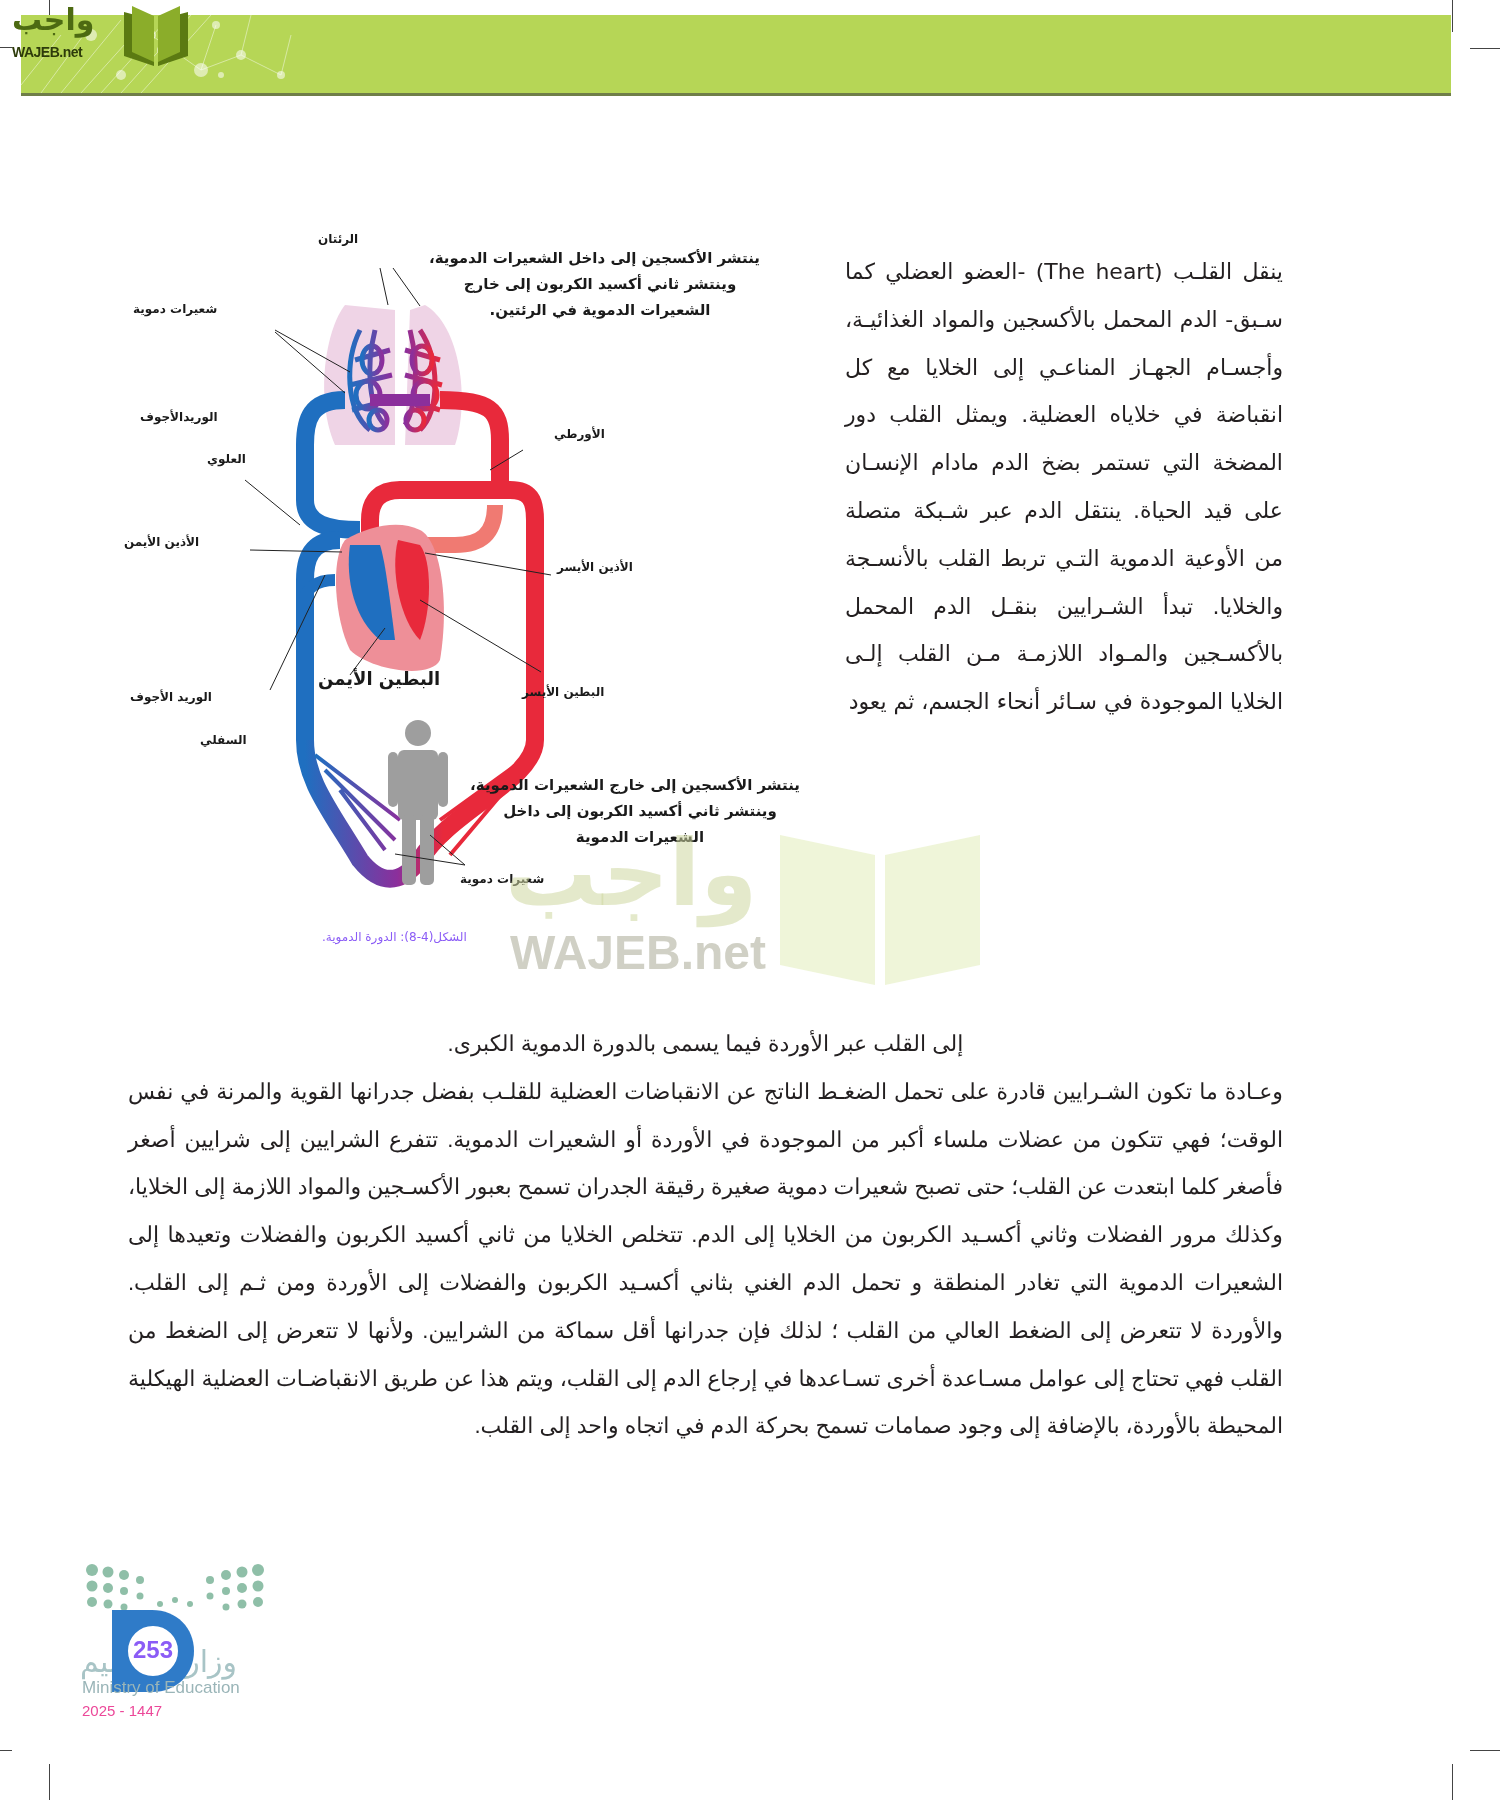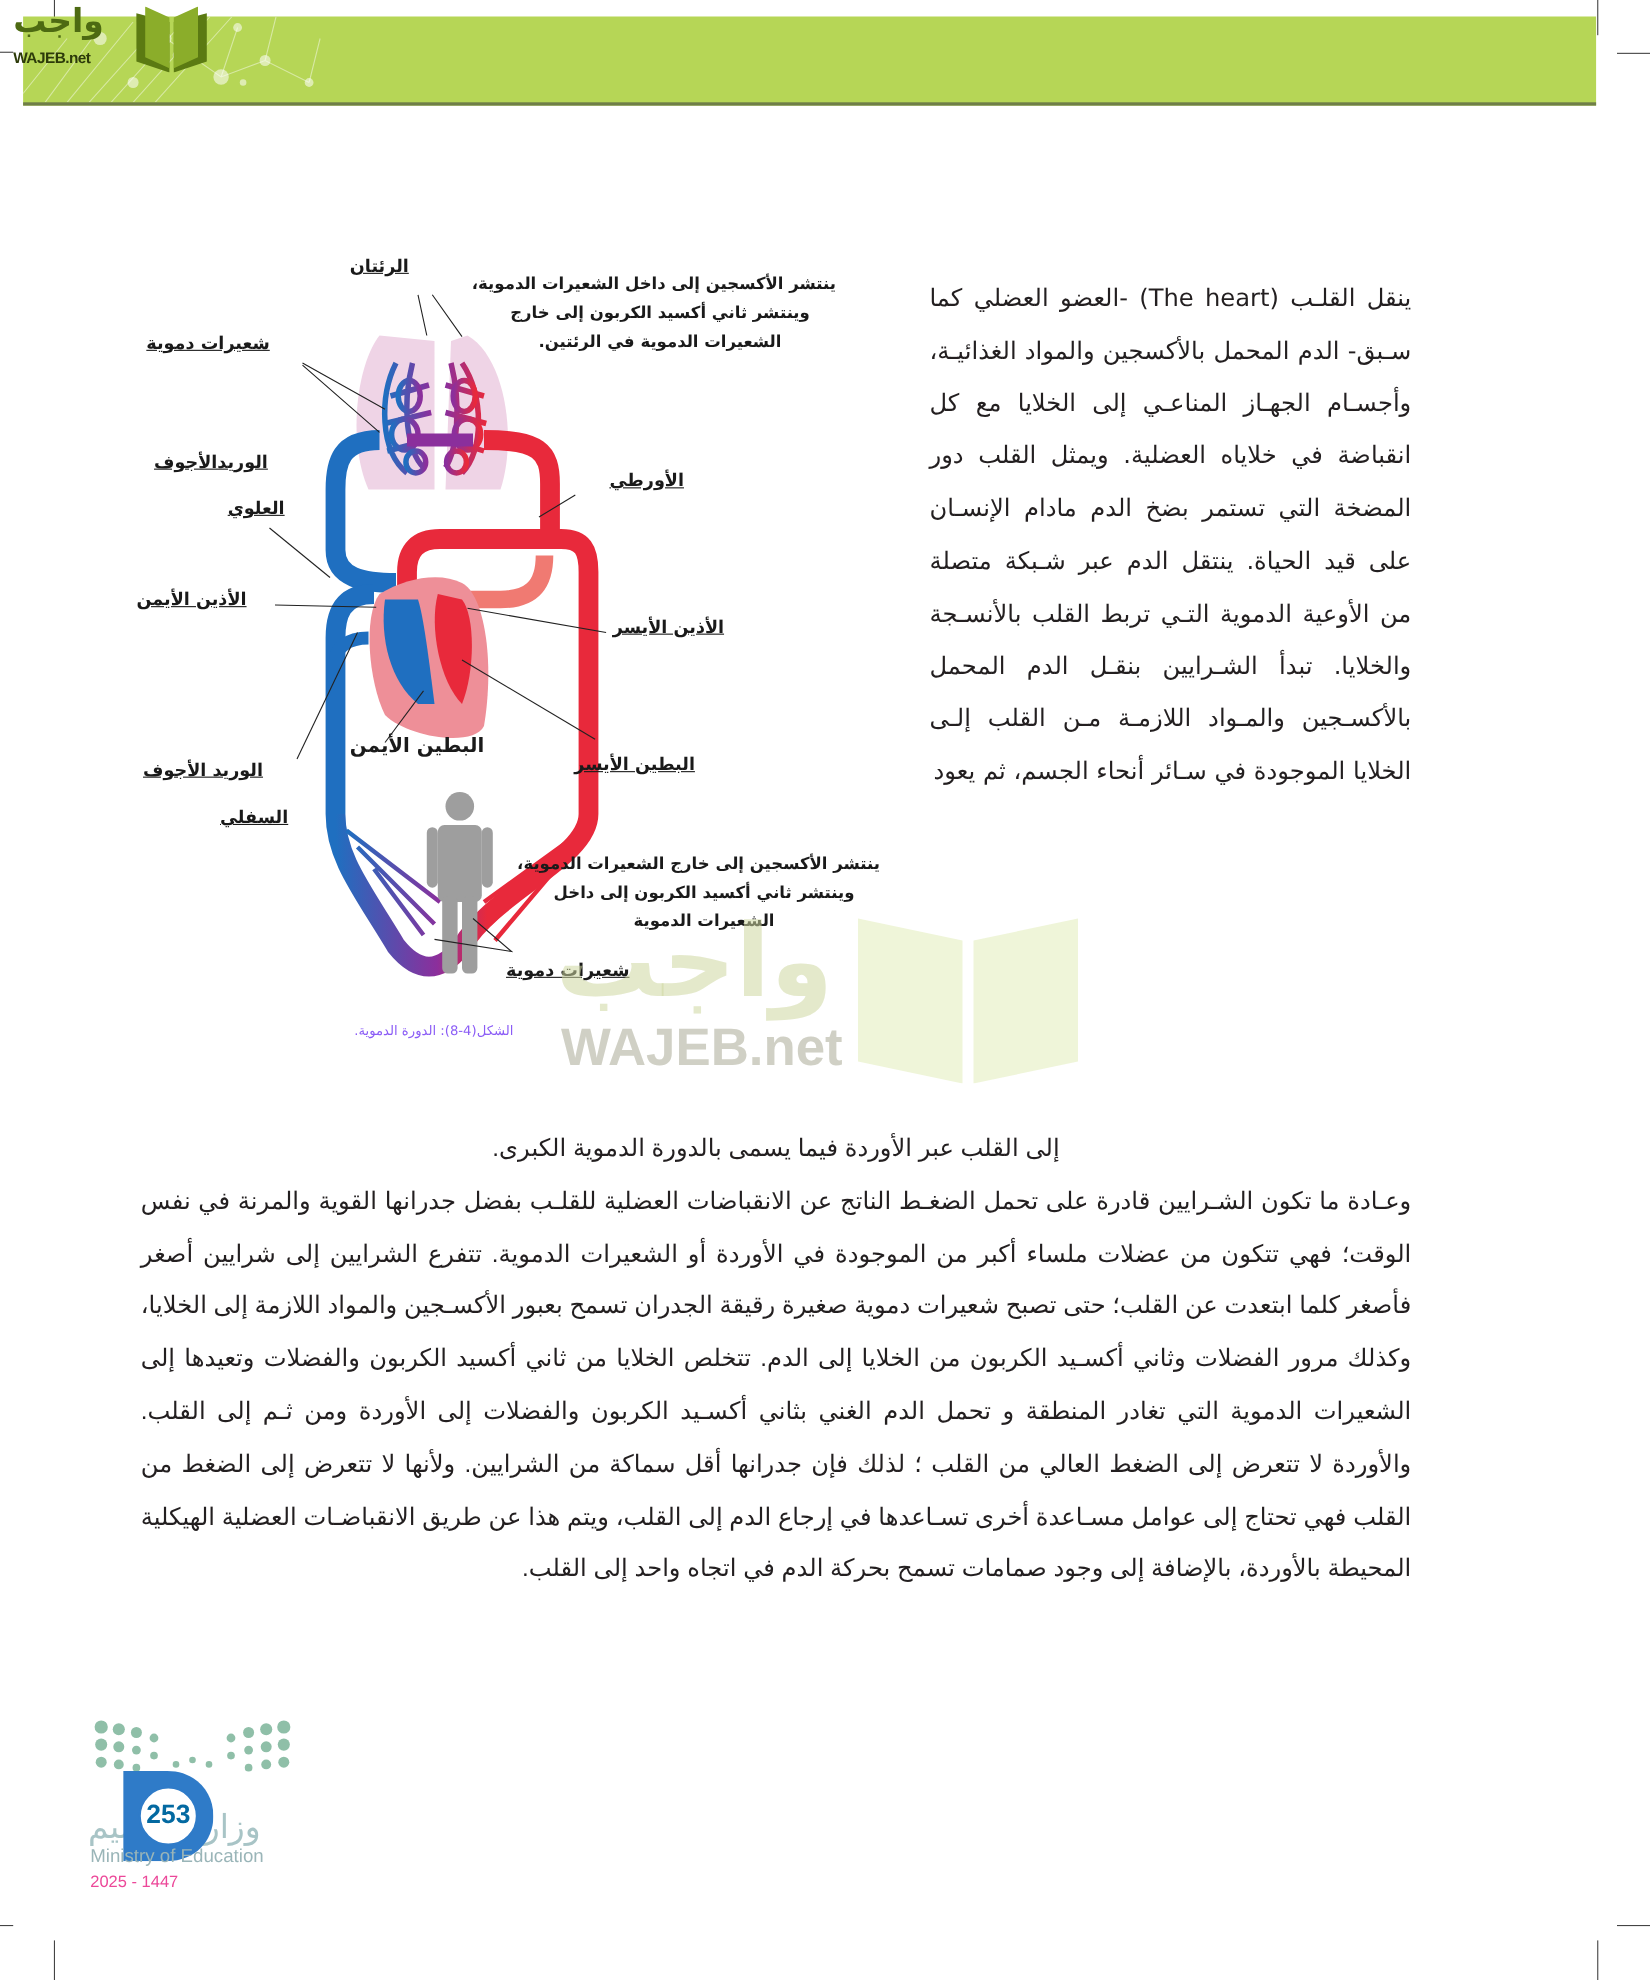--- a/index.html
+++ b/index.html
@@ -16,36 +16,36 @@
 
   .rtl { direction:rtl; text-align:justify; }
   .col-text { position:absolute; left:845px; top:248px; width:438px;
               font-size:22px; line-height:47.8px; text-align-last:right; }
   .col-text p { margin:0; }
   .full-text { position:absolute; left:128px; top:1012px; width:1155px;
                font-family:"Liberation Sans", sans-serif; font-size:22px; line-height:47.8px; }
   .full-text p { margin:0; }
 
   .lbl { position:absolute; font-weight:bold; color:#1a1a1a; white-space:nowrap; direction:rtl; }
-  .lbl.big { font-size:16px;text-decoration:underline; }
+  .lbl.big { font-size:12px; }
   .lbl.small { font-size:15px; text-align:center; line-height:26px; }
   .lbl.tiny { font-size:18px; }
   .caption { position:absolute; left:322px; top:930px; font-size:12px; color:#8b5cf6; direction:rtl; }
 
   .wm { position:absolute; pointer-events:none; }
   .wm-ar { left:505px; top:820px; font-size:92px; font-weight:bold; color:rgba(205,215,160,0.55); direction:rtl; }
   .wm-en { left:510px; top:925px; font-size:48px; font-weight:bold; color:rgba(170,170,150,0.55); font-family:"Liberation Sans", sans-serif; }
   .wm-book { left:770px; top:815px; width:220px; height:170px; }
 
   .moe { position:absolute; left:80px; top:1560px; width:200px; height:170px; }
   .moe-en { position:absolute; left:2px; top:118px; font-size:17px; color:#9ab5b8; font-family:"Liberation Sans", sans-serif; }
   .moe-year { position:absolute; left:2px; top:142px; font-size:15px; color:#ec4899; font-family:"Liberation Sans", sans-serif; }
   .moe-ar { position:absolute; left:0px; top:84px; font-size:30px; color:#a8c4c6; direction:rtl; width:186px; text-align:left; }
   .page-d { position:absolute; left:32px; top:50px; width:82px; height:82px; }
-  .page-num { position:absolute; left:50px; top:76px; width:46px; text-align:center; font-size:24px; font-weight:bold; color:#0369a1; font-family:"Liberation Sans", sans-serif; }
+  .page-num { position:absolute; left:50px; top:76px; width:46px; text-align:center; font-size:24px; font-weight:bold; color:#8b5cf6; font-family:"Liberation Sans", sans-serif; }
 </style>
 </head>
 <body>
 
 <div class="crop" style="left:49px;top:0;width:1px;height:32px;"></div>
 <div class="crop" style="left:1452px;top:0;width:1px;height:32px;"></div>
 <div class="crop" style="left:0;top:47px;width:12px;height:1px;"></div>
 <div class="crop" style="left:1470px;top:48px;width:30px;height:1px;"></div>
 <div class="crop" style="left:0;top:1750px;width:12px;height:1px;"></div>
 <div class="crop" style="left:1470px;top:1750px;width:30px;height:1px;"></div>

